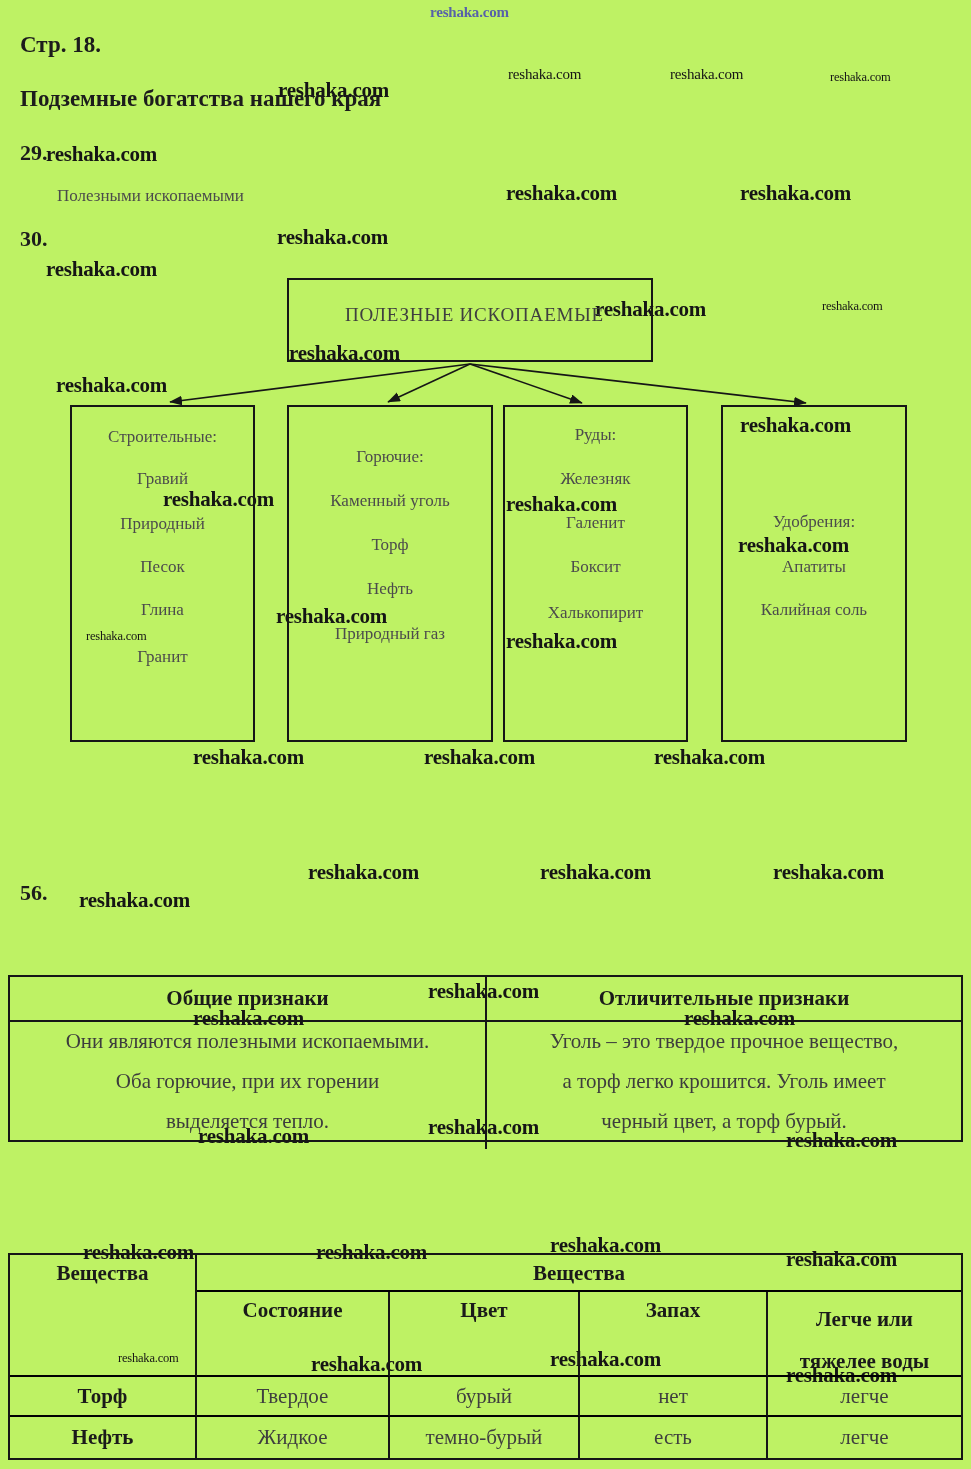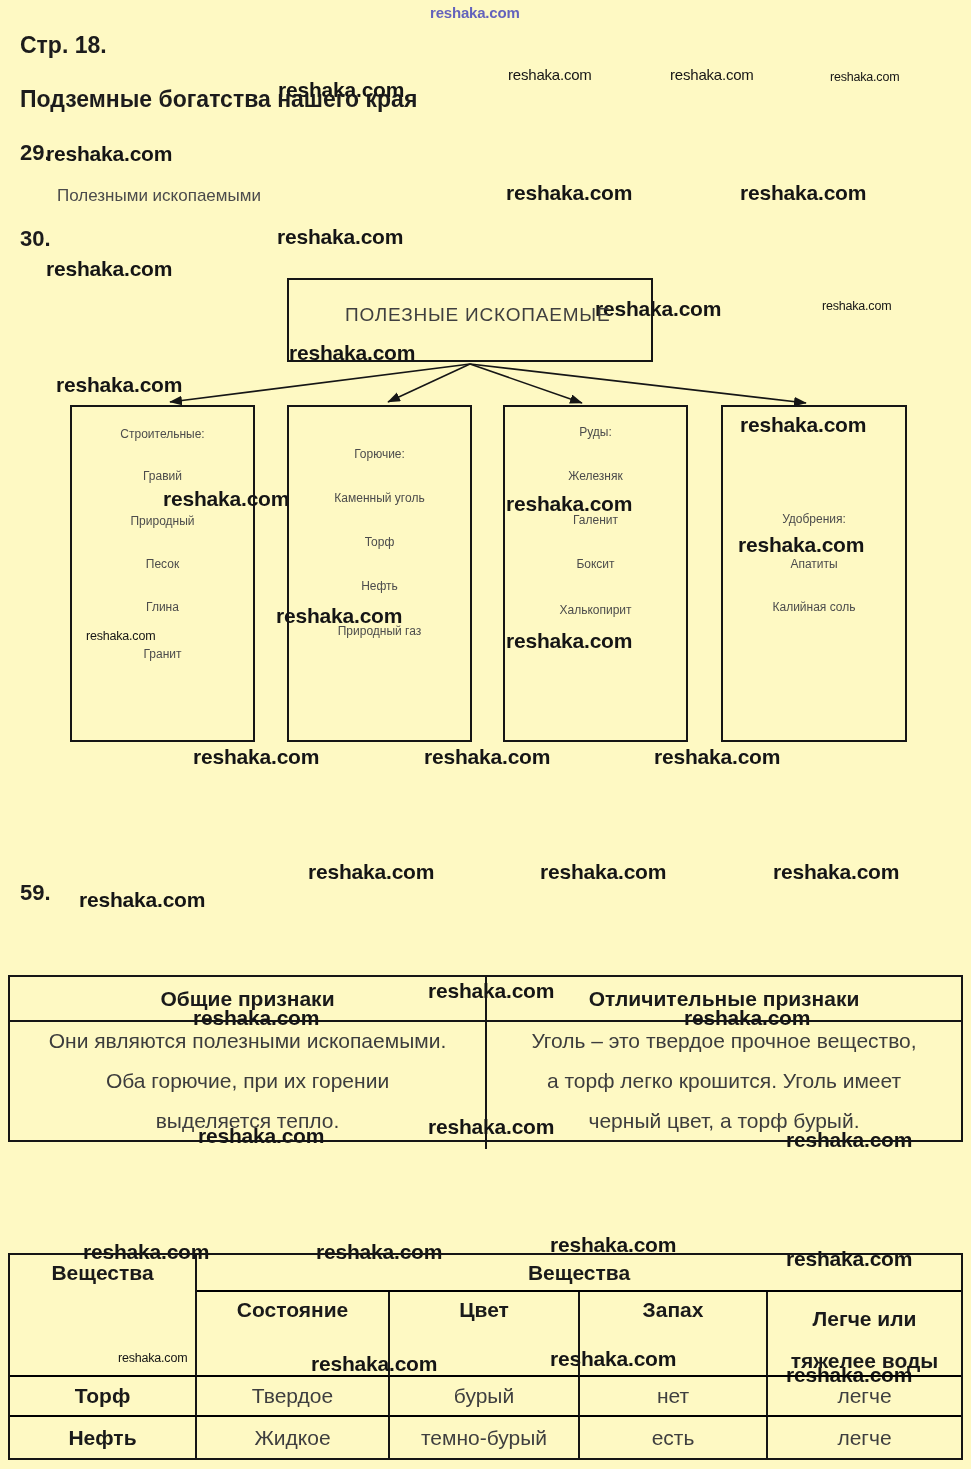--- a/index.html
+++ b/index.html
@@ -1,39 +1,39 @@
 <!DOCTYPE html>
 <html><head>
 <meta charset="utf-8">
 <style>
   html,body { margin:0; padding:0; background:#fff; }
   .page {
-    position:relative; width:971px; height:1469px; background:#fef9c3;
-    font-family:Liberation Sans, sans-serif; color:#1c1c1c; overflow:hidden;
+    position:relative; width:971px; height:1469px; background:#bef264;
+    font-family:Liberation Serif, serif; color:#1c1c1c; overflow:hidden;
   }
   
   .wm { position:absolute; white-space:nowrap; color:#151515; font-weight:600; letter-spacing:-0.2px; }
   .wm-lg { font-size:21px; }
   .wm-md { font-size:15px; font-weight:400; }
   .wm-sm { font-size:12.5px; font-weight:400; }
   .wm-blue { font-size:15px; font-weight:700; color:#3d3dbb; opacity:.8; }
 
   
   .page-label { position:absolute; left:20px; top:32px; font-size:23px; font-weight:700; }
   .doc-title  { position:absolute; left:20px; top:86px; font-size:23px; font-weight:700; }
   .task-num   { position:absolute; font-size:22px; font-weight:700; }
   .answer-29  { position:absolute; left:57px; top:186px; font-size:17px; color:#4b4b4b; }
 
   
   .root-box { position:absolute; left:287px; top:278px; width:366px; height:84px;
               border:2px solid #161616; box-sizing:border-box; }
   .root-box-label { position:absolute; left:56px; top:24px; font-size:19px; letter-spacing:0.8px; color:#3f3f3f; }
   .arrows { position:absolute; left:0; top:260px; }
   .cat-box { position:absolute; top:405px; height:337px; border:2px solid #161616; box-sizing:border-box; }
-  .bline { position:absolute; left:0; right:0; text-align:center; font-size:12px; color:#4c4c4c; white-space:nowrap; }
+  .bline { position:absolute; left:0; right:0; text-align:center; font-size:17px; color:#4c4c4c; white-space:nowrap; }
 
   
   .comp-table { position:absolute; left:8px; top:975px; width:955px; height:167px;
                 border:2px solid #161616; box-sizing:border-box;
                 display:grid; grid-template-columns:477px auto; grid-template-rows:45px auto; }
   .comp-h { border-bottom:2px solid #161616; font-weight:700; font-size:21px; color:#1a1a1a;
             display:flex; align-items:center; justify-content:center; }
   .comp-hl { border-right:2px solid #161616; }
   .comp-body { padding-top:7px; font-size:21px; color:#3d3d3d; text-align:center; }
   .comp-bl { border-right:2px solid #161616; }
@@ -128,21 +128,21 @@
 
   <div class="cat-box" style="left:70px;width:185px">
     <div class="bline" style="top:20px">Строительные:</div>
     <div class="bline" style="top:62px">Гравий</div>
     <div class="bline" style="top:107px">Природный</div>
     <div class="bline" style="top:150px">Песок</div>
     <div class="bline" style="top:193px">Глина</div>
     <div class="bline" style="top:240px">Гранит</div>
   </div>
 
-  <div class="cat-box" style="left:287px;width:185px">
+  <div class="cat-box" style="left:287px;width:206px">
     <div class="bline" style="top:40px">Горючие:</div>
     <div class="bline" style="top:84px">Каменный уголь</div>
     <div class="bline" style="top:128px">Торф</div>
     <div class="bline" style="top:172px">Нефть</div>
     <div class="bline" style="top:217px">Природный газ</div>
   </div>
 
   <div class="cat-box" style="left:503px;width:185px">
     <div class="bline" style="top:18px">Руды:</div>
     <div class="bline" style="top:62px">Железняк</div>
@@ -150,21 +150,21 @@
     <div class="bline" style="top:150px">Боксит</div>
     <div class="bline" style="top:196px">Халькопирит</div>
   </div>
 
   <div class="cat-box" style="left:721px;width:186px">
     <div class="bline" style="top:105px">Удобрения:</div>
     <div class="bline" style="top:150px">Апатиты</div>
     <div class="bline" style="top:193px">Калийная соль</div>
   </div>
 
-  <div class="task-num" style="left:20px;top:880px">59.</div>
+  <div class="task-num" style="left:20px;top:880px">56.</div>
 
   <div class="comp-table">
     <div class="comp-h comp-hl">Общие признаки</div>
     <div class="comp-h">Отличительные признаки</div>
     <div class="comp-body comp-bl">
       <p>Они являются полезными ископаемыми.</p>
       <p>Оба горючие, при их горении</p>
       <p>выделяется тепло.</p>
     </div>
     <div class="comp-body">

